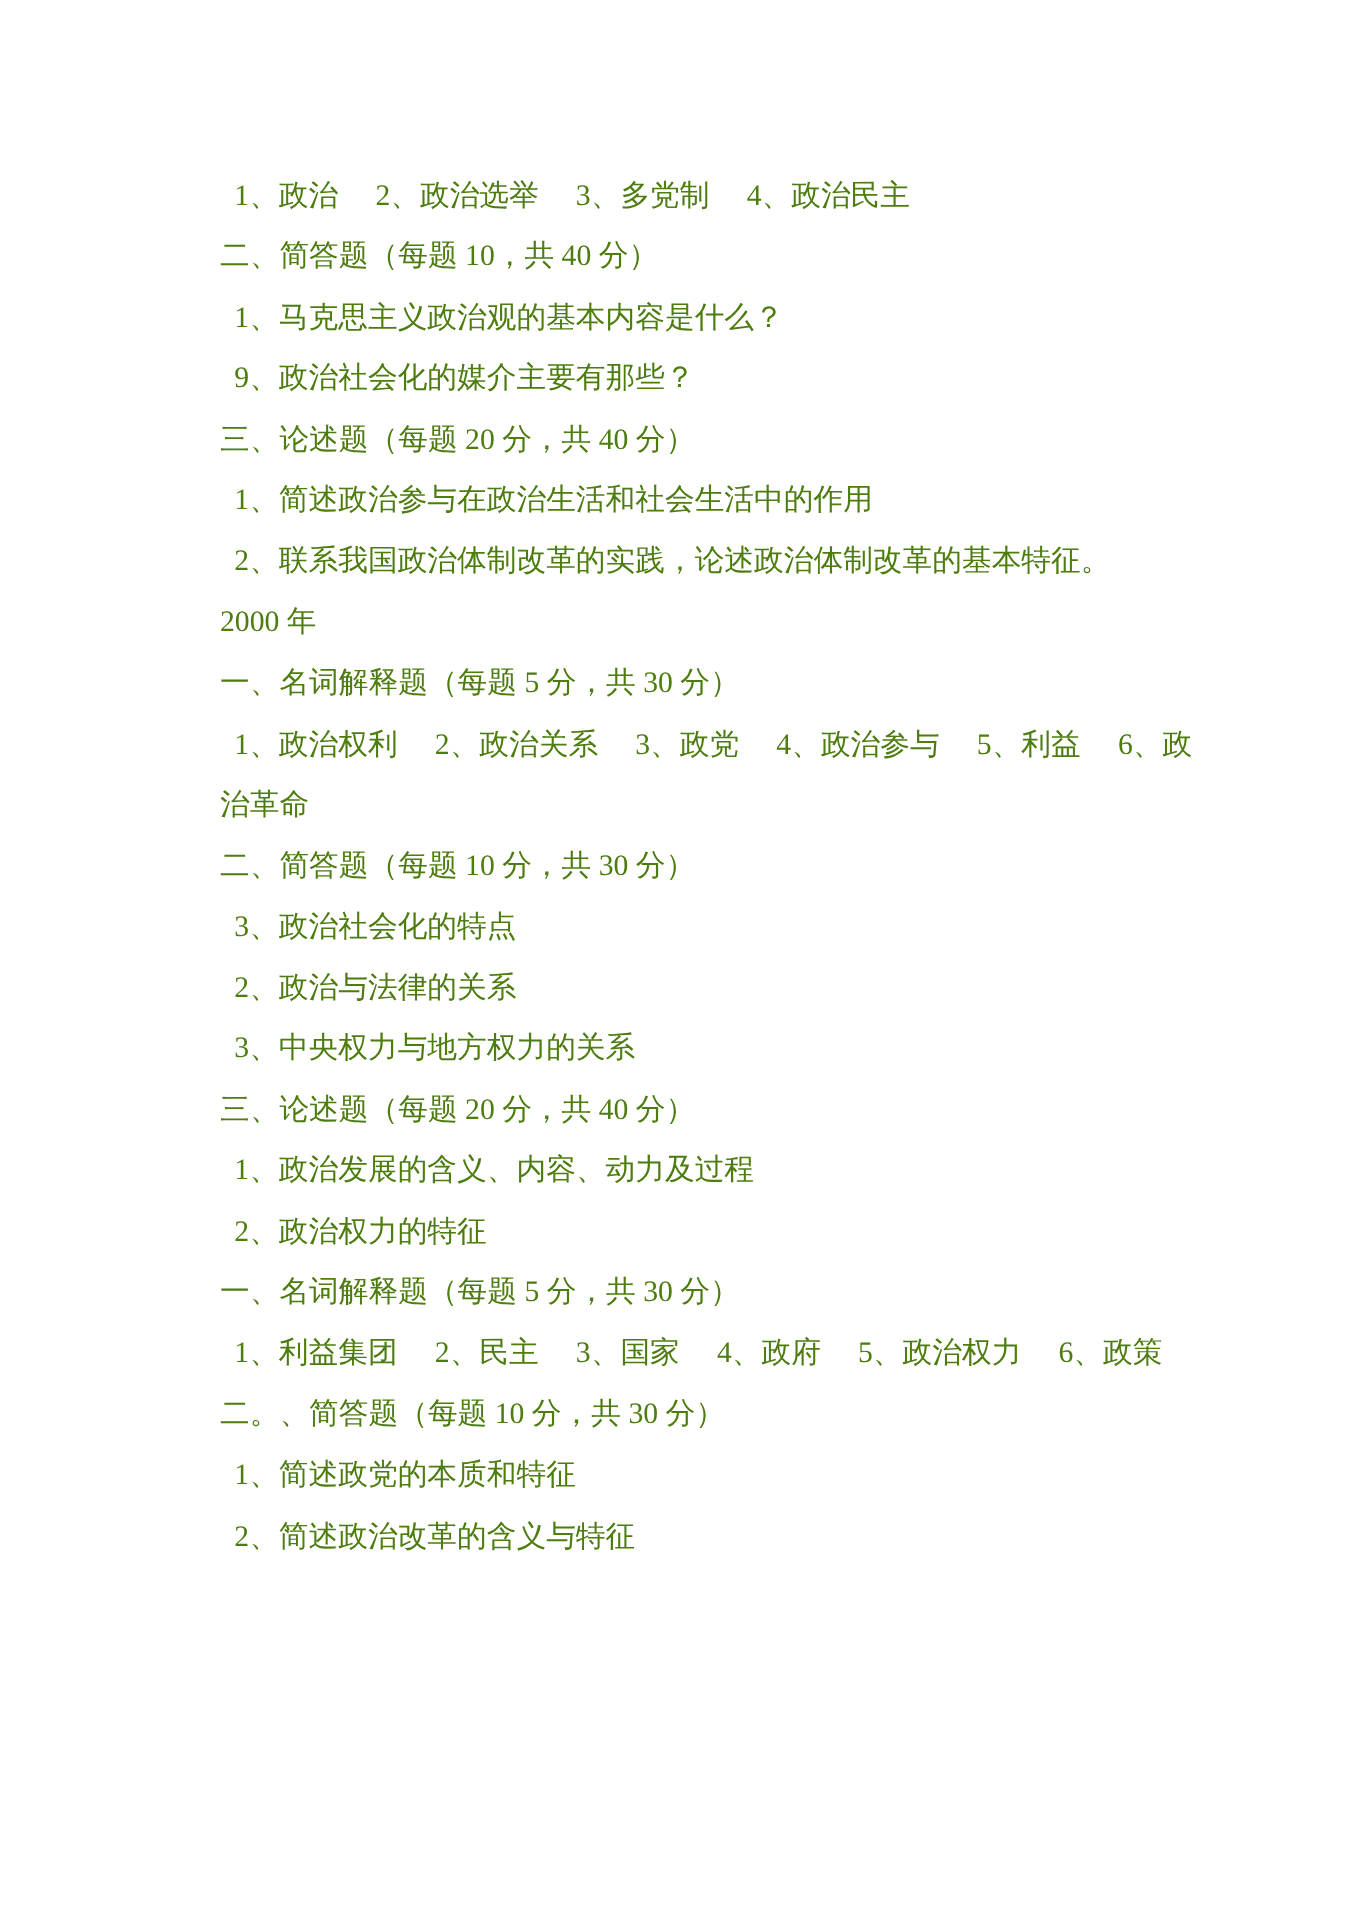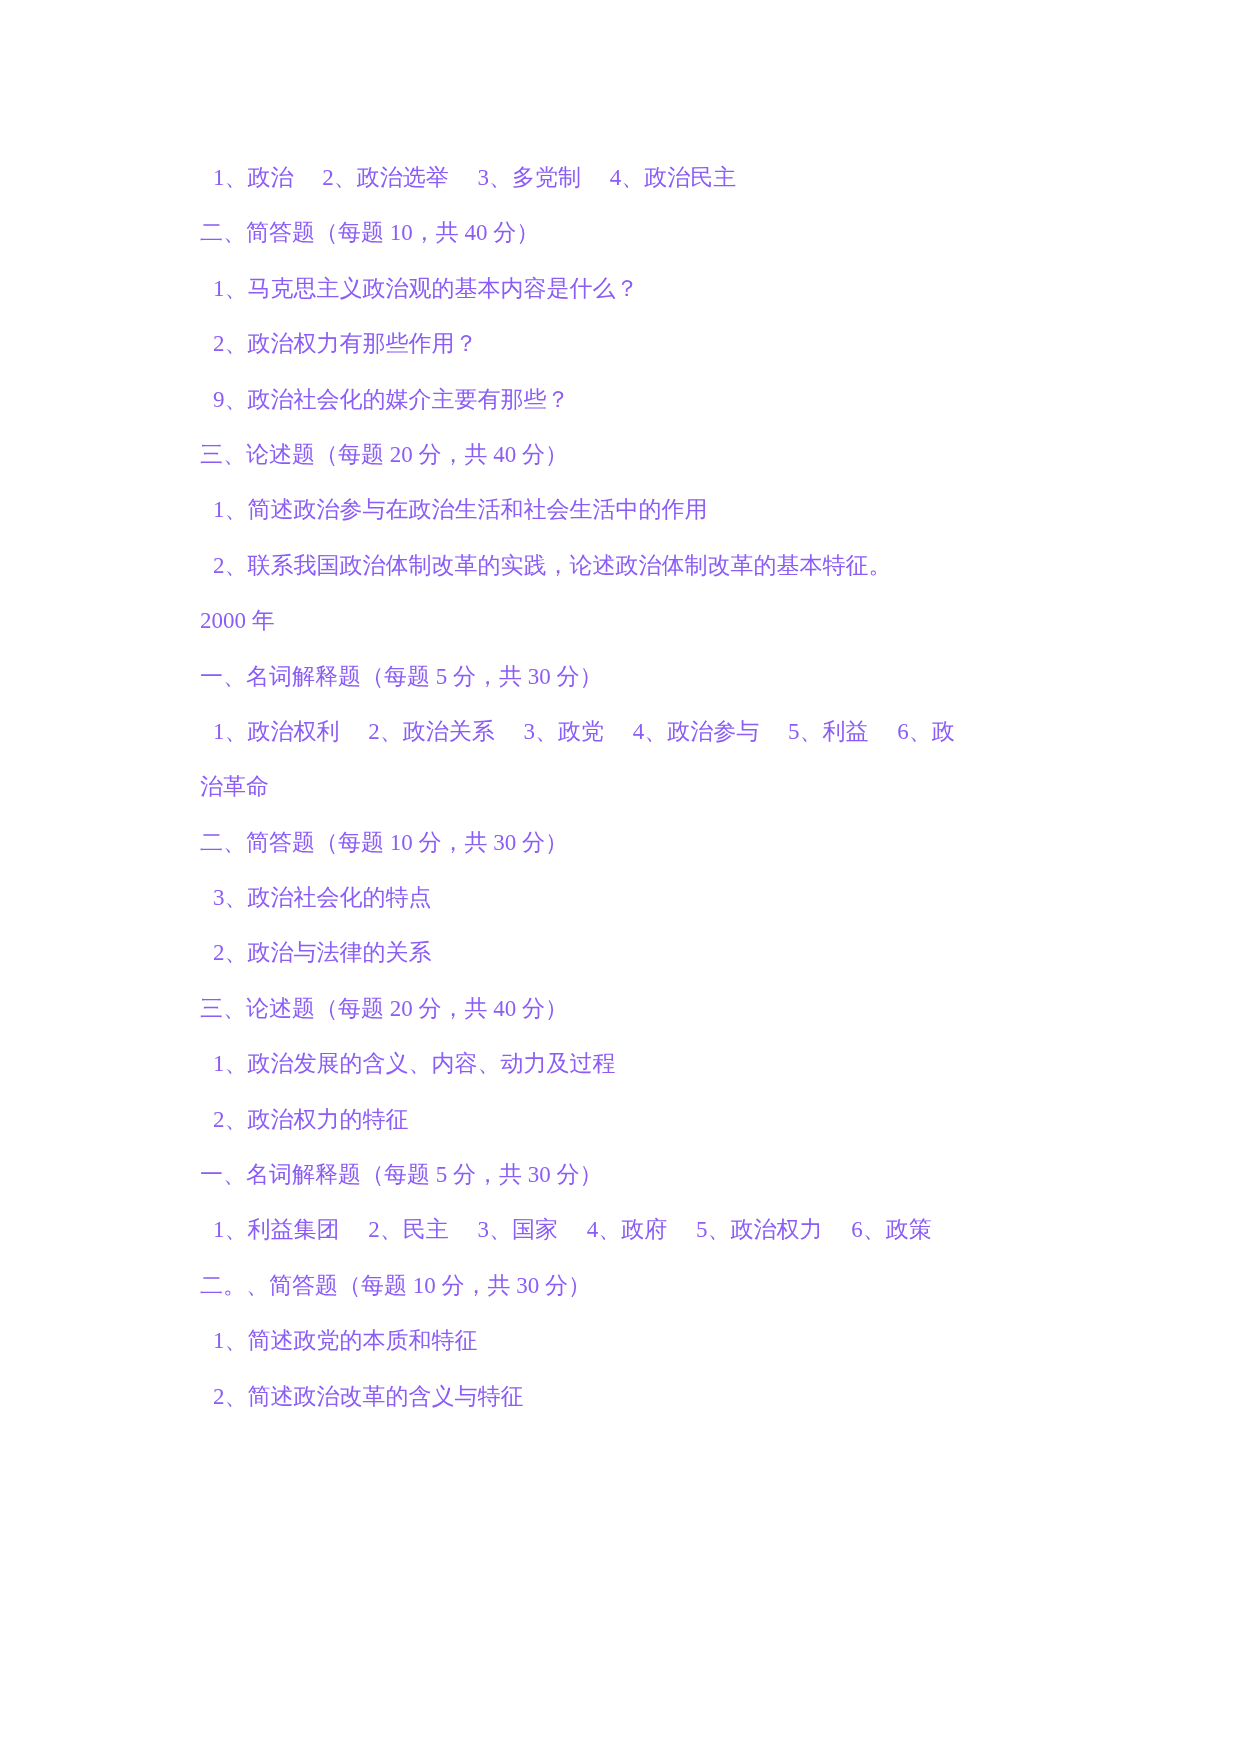--- a/index.html
+++ b/index.html
@@ -12,53 +12,53 @@
     width: 1241px;
     height: 1754px;
     background: #ffffff;
     overflow: hidden;
   }
   .doc {
     position: absolute;
     left: 200px;
     top: 150px;
     width: 980px;
-    color: #8b5cf6;
+    color: #4d7c0f;
     font-family: "Liberation Serif", "DejaVu Serif", serif;
-    font-size: 23px;
+    font-size: 27px;
     line-height: 55.4px;
   }
   .line {
     height: 55.4px;
     white-space: pre;
   }
   .line.item {
     padding-left: 13px;
   }
 </style>
 </head>
 <body>
 
 <div class="page">
   <div class="doc">
     <div class="line item">1、政治     2、政治选举     3、多党制     4、政治民主</div>
     <div class="line">二、简答题（每题 10，共 40 分）</div>
     <div class="line item">1、马克思主义政治观的基本内容是什么？</div>
-    <div class="line item">2、政治权力有那些作用？</div>
     <div class="line item">9、政治社会化的媒介主要有那些？</div>
     <div class="line">三、论述题（每题 20 分，共 40 分）</div>
     <div class="line item">1、简述政治参与在政治生活和社会生活中的作用</div>
     <div class="line item">2、联系我国政治体制改革的实践，论述政治体制改革的基本特征。</div>
     <div class="line">2000 年</div>
     <div class="line">一、名词解释题（每题 5 分，共 30 分）</div>
     <div class="line item">1、政治权利     2、政治关系     3、政党     4、政治参与     5、利益     6、政</div>
     <div class="line">治革命</div>
     <div class="line">二、简答题（每题 10 分，共 30 分）</div>
     <div class="line item">3、政治社会化的特点</div>
     <div class="line item">2、政治与法律的关系</div>
+    <div class="line item">3、中央权力与地方权力的关系</div>
     <div class="line">三、论述题（每题 20 分，共 40 分）</div>
     <div class="line item">1、政治发展的含义、内容、动力及过程</div>
     <div class="line item">2、政治权力的特征</div>
     <div class="line">一、名词解释题（每题 5 分，共 30 分）</div>
     <div class="line item">1、利益集团     2、民主     3、国家     4、政府     5、政治权力     6、政策</div>
     <div class="line">二。、简答题（每题 10 分，共 30 分）</div>
     <div class="line item">1、简述政党的本质和特征</div>
     <div class="line item">2、简述政治改革的含义与特征</div>
   </div>
 </div>

